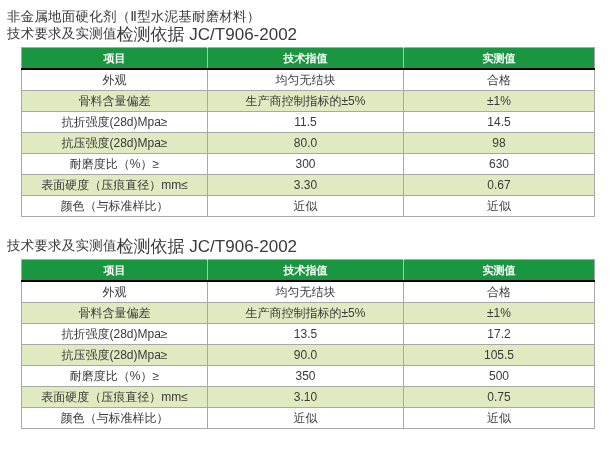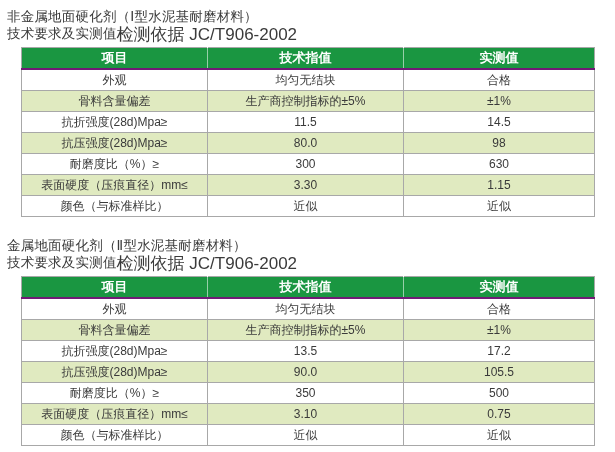--- a/index.html
+++ b/index.html
@@ -46,27 +46,27 @@
     margin: 5px 0 0 14px;
     border: 1px solid var(--border, #a8a8a8);
   }
   col.c1 { width: 186px; }
   col.c2 { width: 196px; }
   col.c3 { width: 191px; }
   .spec-table th {
     background: var(--header-bg, #1a9641);
     color: var(--header-text, #ffffff);
     font-weight: bold;
-    font-size: 13px;
+    font-size: 11px;
     height: 20px;
     padding: 0;
     text-align: center;
     vertical-align: middle;
     border-left: 1px solid rgba(255,255,255,0.55);
-    border-bottom: 2px solid #701a75;
+    border-bottom: 2px solid #000000;
   }
   .spec-table th:first-child { border-left: none; }
   .spec-table td {
     border: 1px solid var(--border, #a8a8a8);
     height: 20px;
     padding: 0 4px;
     text-align: center;
     vertical-align: middle;
     font-size: 12px;
     background: var(--row-bg, #ffffff);
@@ -74,21 +74,21 @@
   .spec-table tbody tr:nth-child(even) td {
     background: var(--alt-row-bg, #e0eac0);
   }
 </style>
 </head>
 <body>
 
 <div class="page">
 
   <section class="spec-section">
-    <div class="sec-title">非金属地面硬化剂（Ⅰ型水泥基耐磨材料）</div>
+    <div class="sec-title">非金属地面硬化剂（Ⅱ型水泥基耐磨材料）</div>
     <div class="subtitle-row">
       <div class="sec-title">技术要求及实测值</div>
       <div class="basis">检测依据 JC/T906-2002</div>
     </div>
     <table class="spec-table">
       <colgroup>
           <col class="c1">
           <col class="c2">
           <col class="c3">
         </colgroup>
@@ -121,33 +121,32 @@
           <td>98</td>
         </tr>
         <tr>
           <td>耐磨度比（%）≥</td>
           <td>300</td>
           <td>630</td>
         </tr>
         <tr>
           <td>表面硬度（压痕直径）mm≤</td>
           <td>3.30</td>
-          <td>1.15</td>
+          <td>0.67</td>
         </tr>
         <tr>
           <td>颜色（与标准样比）</td>
           <td>近似</td>
           <td>近似</td>
         </tr>
       </tbody>
     </table>
   </section>
 
   <section class="spec-section">
-    <div class="sec-title">金属地面硬化剂（Ⅱ型水泥基耐磨材料）</div>
     <div class="subtitle-row">
       <div class="sec-title">技术要求及实测值</div>
       <div class="basis">检测依据 JC/T906-2002</div>
     </div>
     <table class="spec-table">
       <colgroup>
           <col class="c1">
           <col class="c2">
           <col class="c3">
         </colgroup>

